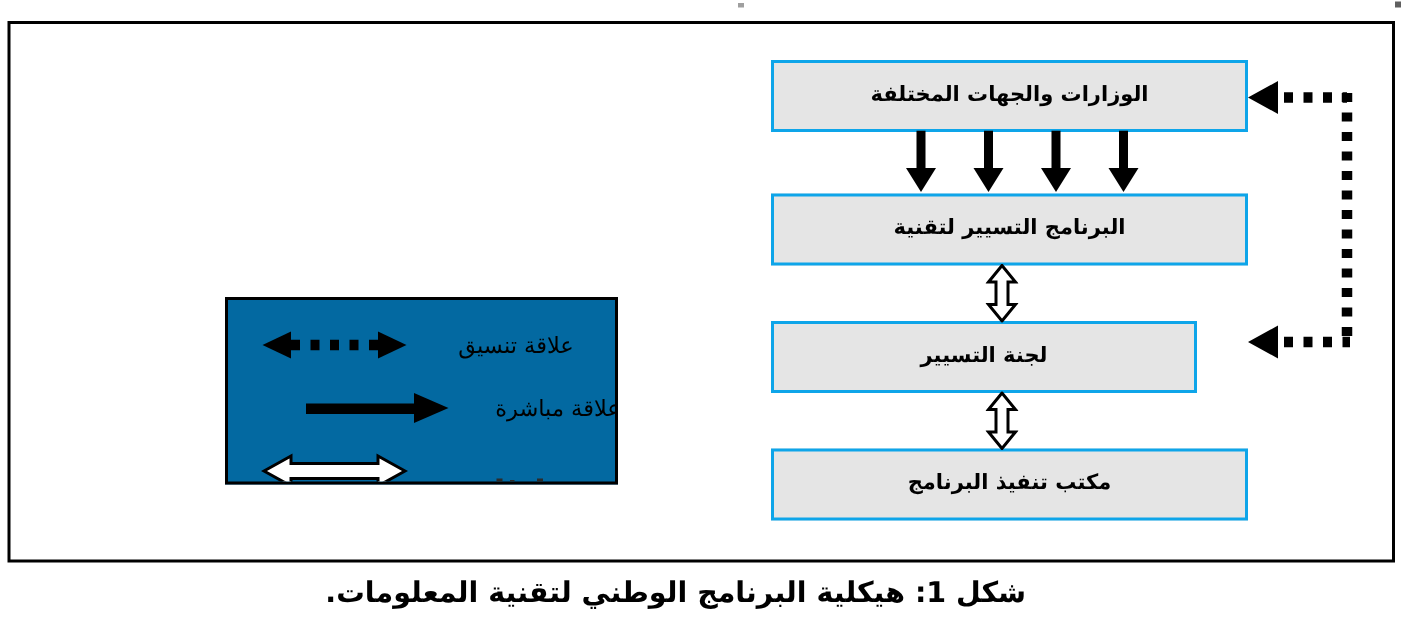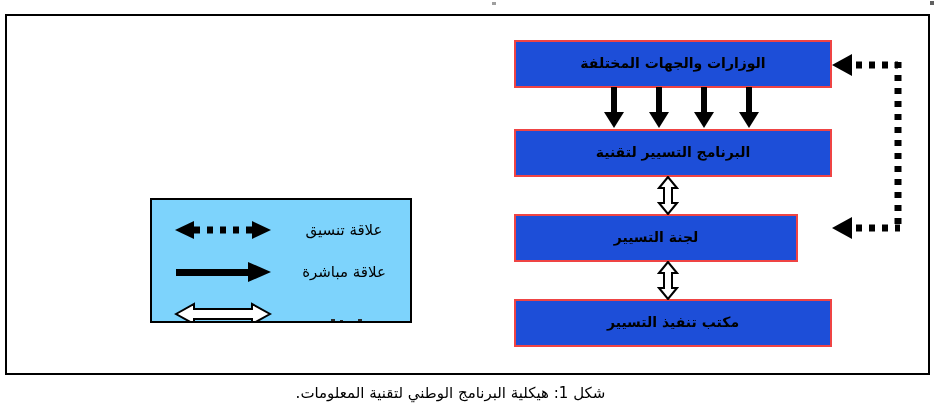--- a/index.html
+++ b/index.html
@@ -35,23 +35,23 @@
     width: 925px;
     height: 361px;
     border: 2px solid #000000;
     box-sizing: border-box;
     background: #ffffff;
   }
 
   
   .flow-box {
     position: absolute;
-    border: 2px solid #ef4444;
+    border: 2px solid #0ea5e9;
     box-sizing: border-box;
-    background: #1d4ed8;
+    background: #e5e5e5;
     display: flex;
     align-items: center;
     justify-content: center;
     direction: rtl;
   }
   .flow-box .box-label {
     font-size: 14px;
     font-weight: bold;
     line-height: 1.1;
     letter-spacing: 0px;
@@ -94,35 +94,35 @@
 
   
   #legend-box {
     position: absolute;
     left: 143px;
     top: 182px;
     width: 262px;
     height: 125px;
     border: 2px solid #000000;
     box-sizing: border-box;
-    background: #7dd3fc;
+    background: #0369a1;
     overflow: hidden;
   }
   .legend-row {
     position: absolute;
     left: 0;
     width: 100%;
     height: 40px;
     display: flex;
     flex-direction: row;
     align-items: center;
     direction: rtl;
   }
   #legend-row-0 { top: 10px; }
-  #legend-row-1 { top: 52px; }
+  #legend-row-1 { top: 52px; padding-left: 28px; }
   #legend-row-2 { top: 94px; }
 
   .legend-label {
     flex: 0 0 132px;
     text-align: center;
     font-size: 15px;
     font-weight: normal;
     direction: rtl;
     unicode-bidi: embed;
     white-space: nowrap;
@@ -135,22 +135,22 @@
   }
   .legend-symbol svg { display: block; }
 
   
   #figure-caption {
     position: absolute;
     left: 0;
     top: 384px;
     width: 901px;
     text-align: center;
-    font-size: 15px;
-    font-weight: normal;
+    font-size: 19px;
+    font-weight: bold;
     direction: rtl;
     unicode-bidi: embed;
     font-family: "DejaVu Sans", "Liberation Sans", sans-serif;
   }
 </style>
 </head>
 <body>
 
 <div id="figure-root">
 
@@ -165,21 +165,21 @@
 
     <div class="flow-box" id="box-program">
       <span class="box-label">البرنامج التسيير لتقنية</span>
     </div>
 
     <div class="flow-box" id="box-steering">
       <span class="box-label">لجنة التسيير</span>
     </div>
 
     <div class="flow-box" id="box-office">
-      <span class="box-label">مكتب تنفيذ التسيير</span>
+      <span class="box-label">مكتب تنفيذ البرنامج</span>
     </div>
 
     <div class="down-arrow" style="left:596px; top:71px;">
       <svg width="22" height="42" viewBox="0 0 22 42">
         <rect x="8" y="0" width="6" height="28" fill="#000"></rect>
         <polygon points="11,41 1,25 21,25" fill="#000"></polygon>
       </svg>
     </div>
     <div class="down-arrow" style="left:641px; top:71px;">
       <svg width="22" height="42" viewBox="0 0 22 42">

